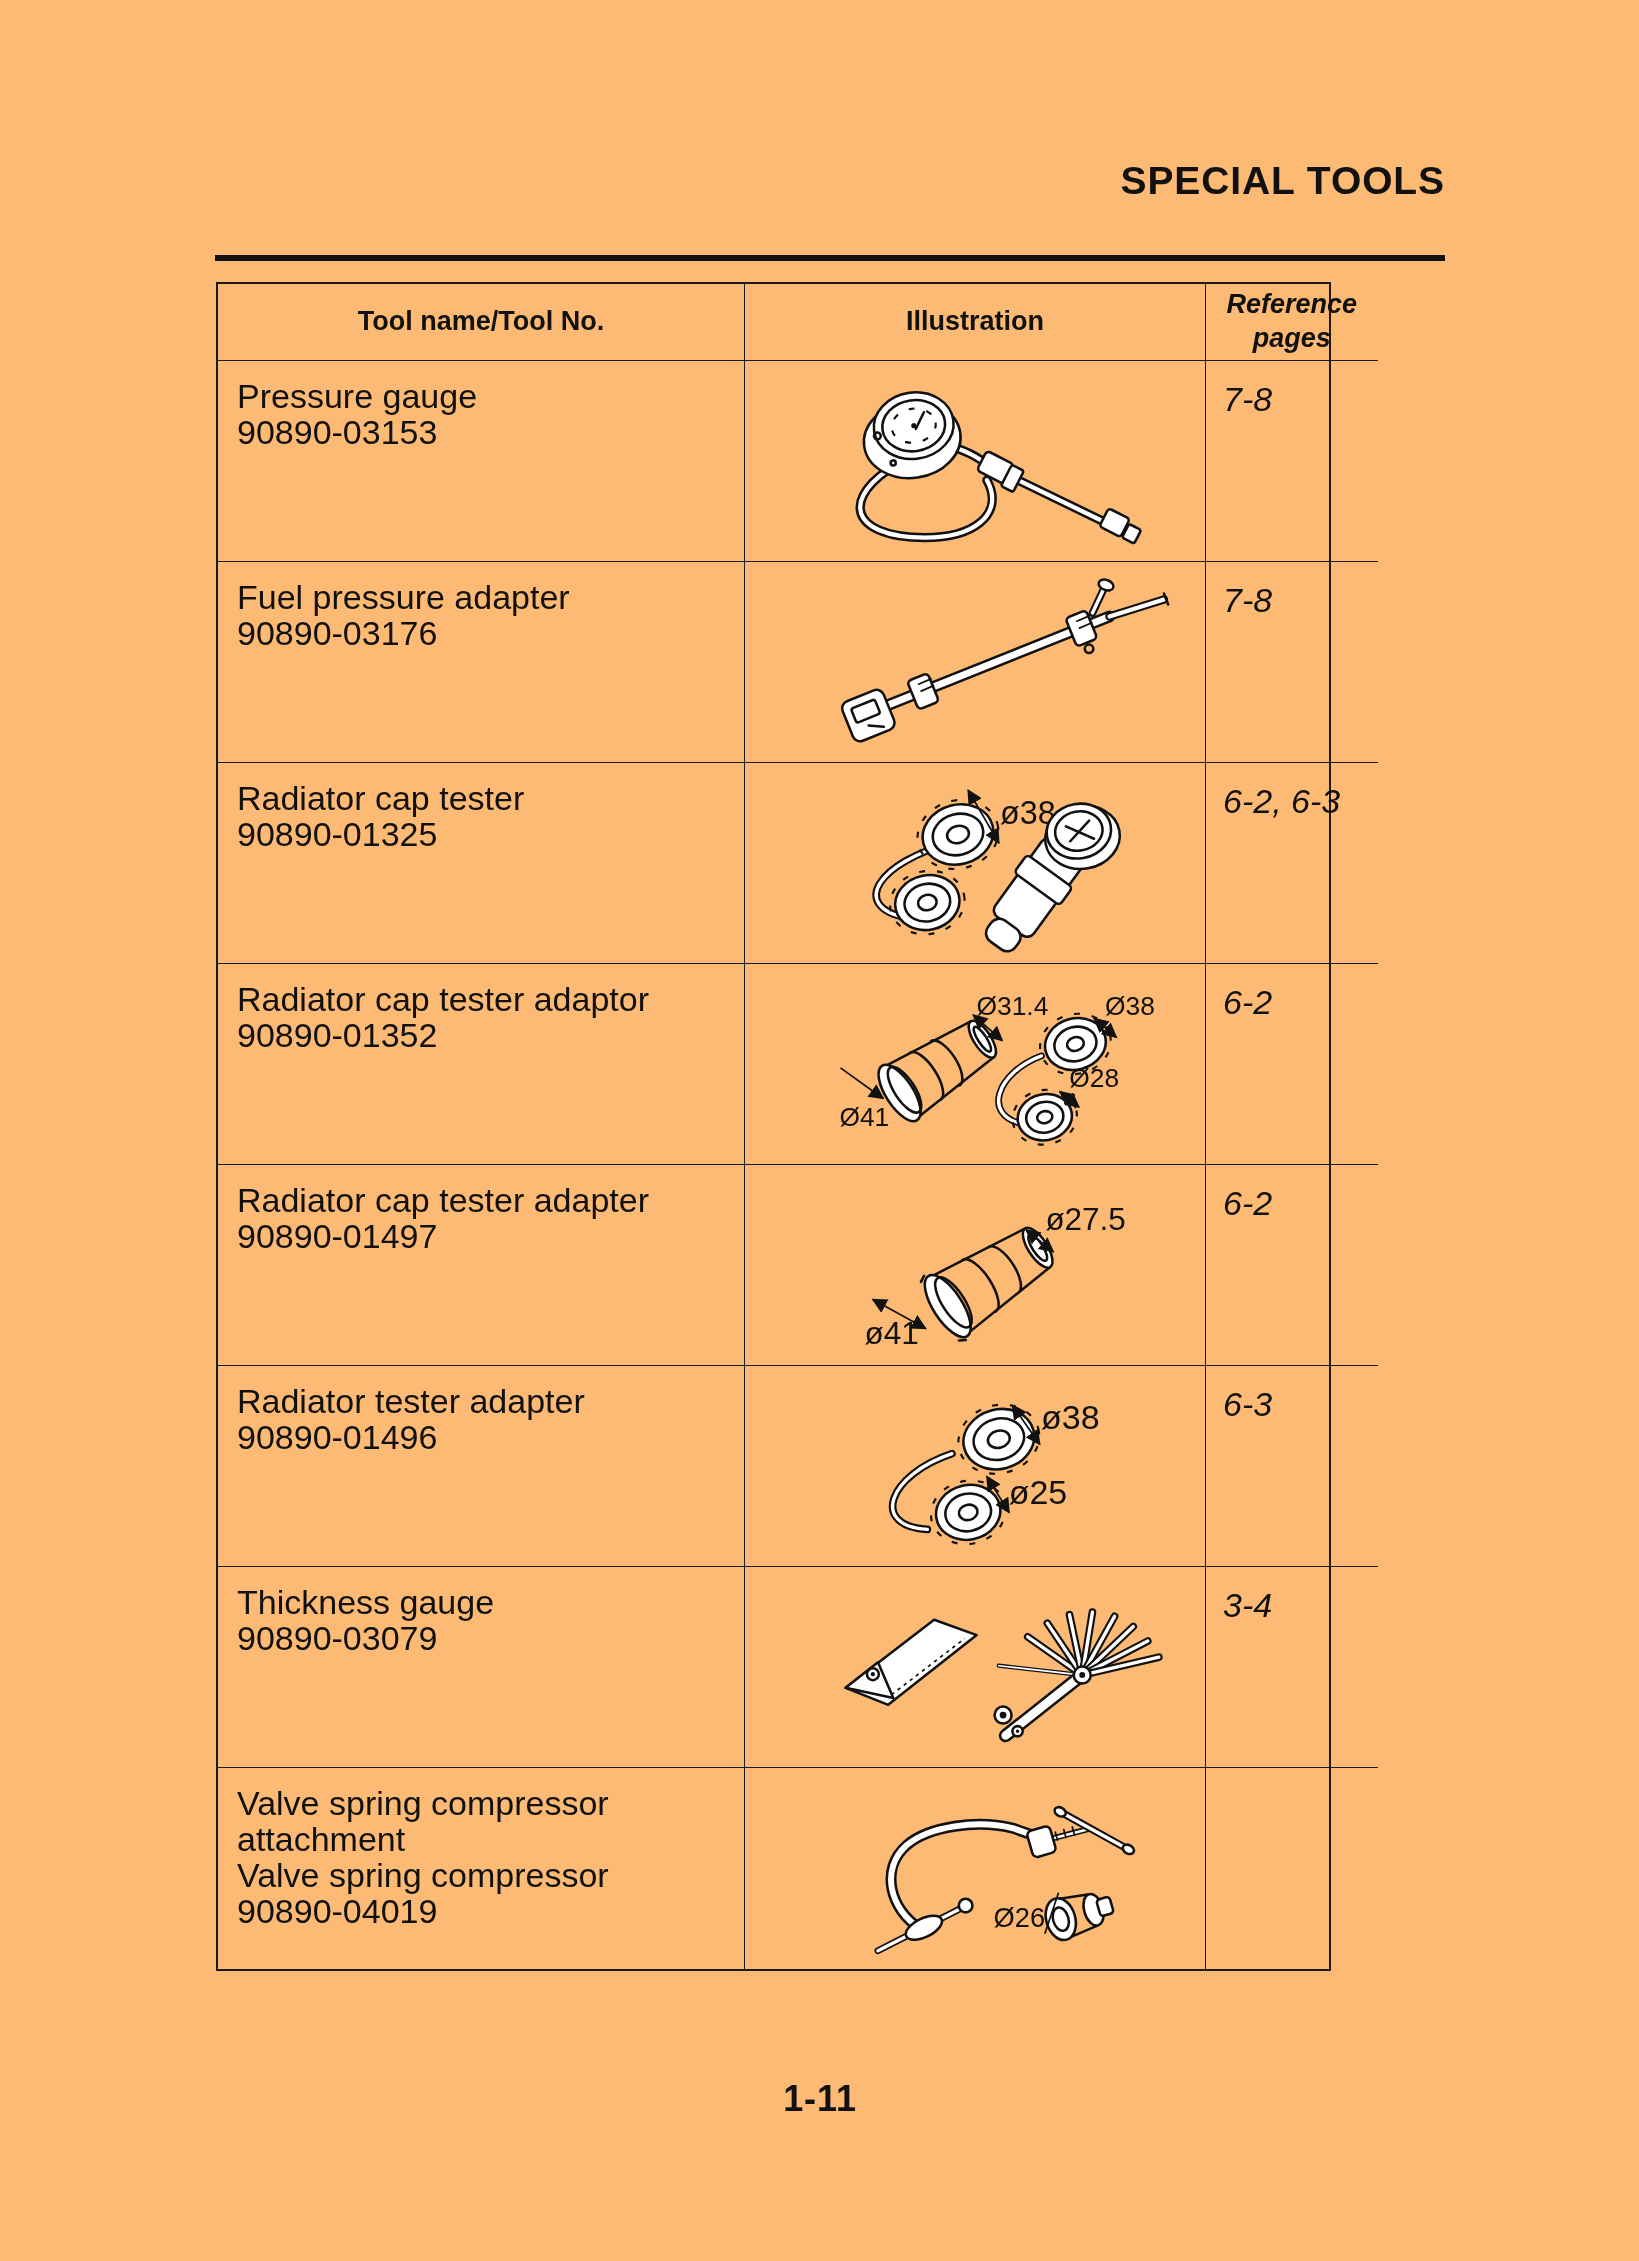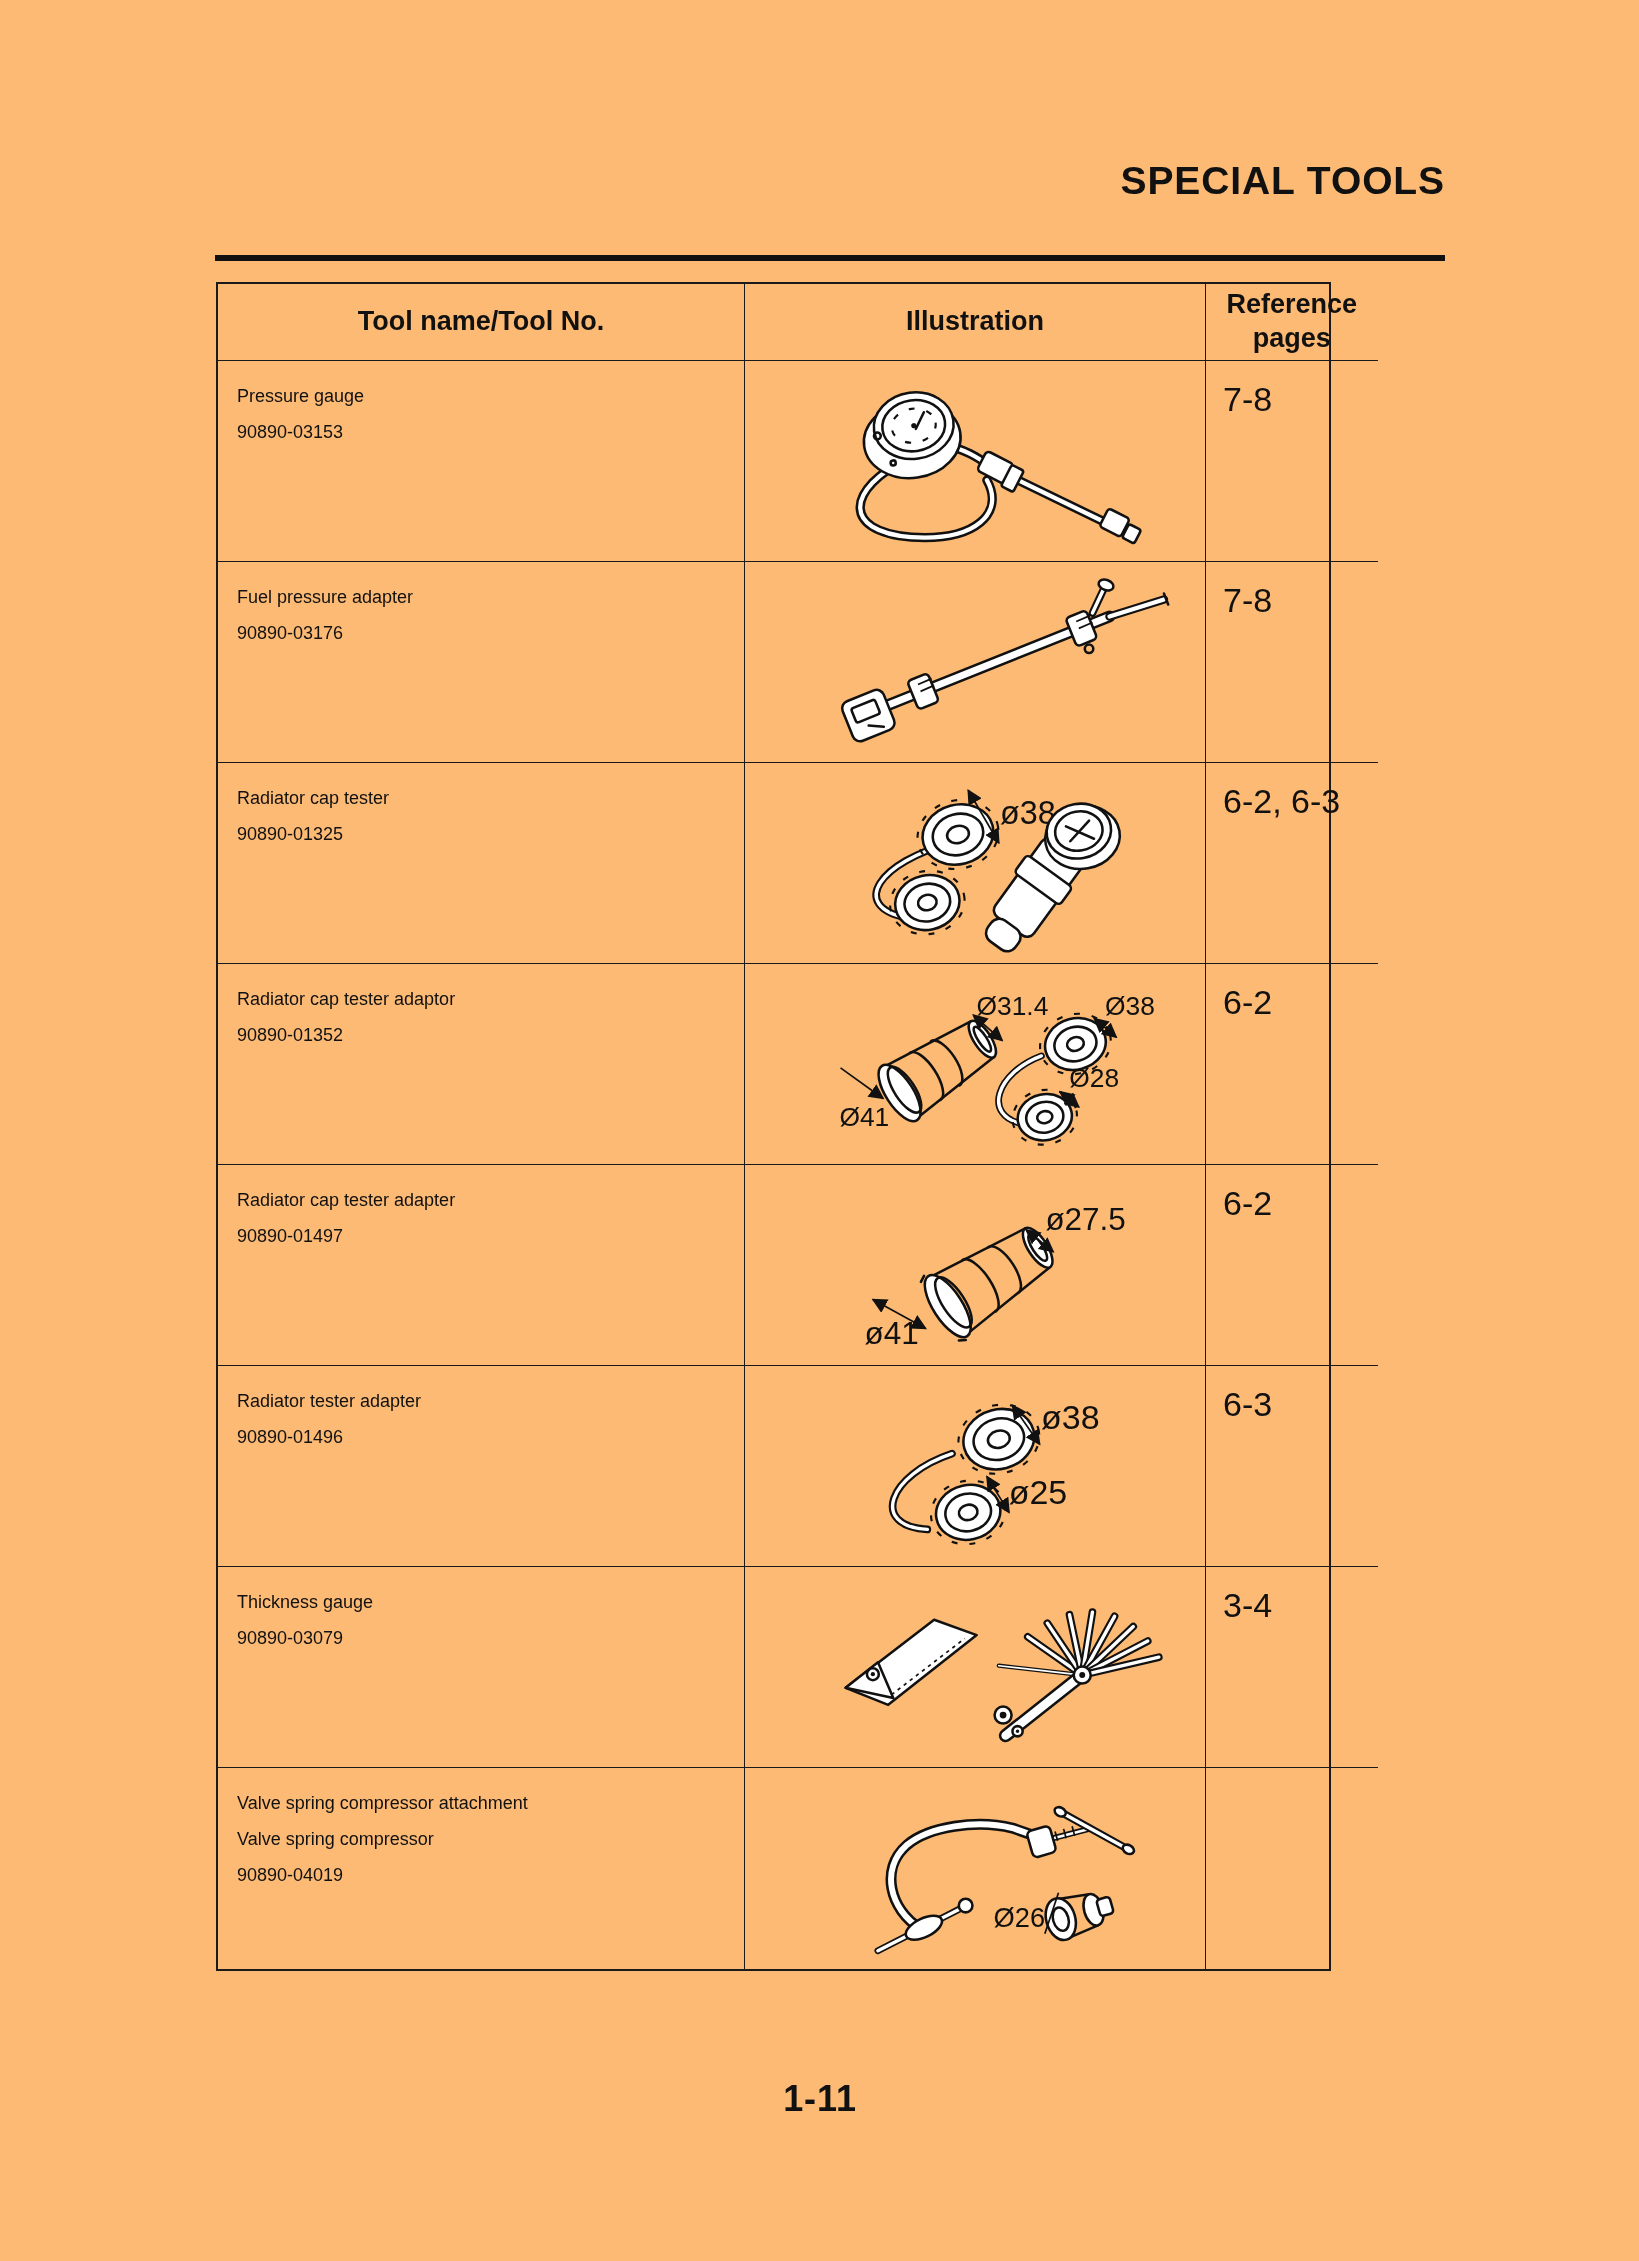--- a/index.html
+++ b/index.html
@@ -6,26 +6,26 @@
   .page{position:relative;width:1640px;height:2261px;background:#fdba74;margin:0 auto;
         font-family:"Liberation Sans",sans-serif;color:#111;overflow:hidden;}
   .title{position:absolute;top:159px;right:195px;font-size:39px;font-weight:700;
          letter-spacing:0.9px;white-space:nowrap;}
   .rule{position:absolute;left:215px;top:255px;width:1230px;height:6px;background:#111;}
   .tools-table{position:absolute;left:216px;top:282px;width:1115px;box-sizing:border-box;
         border:2.6px solid #1a1a1a;display:grid;
         grid-template-columns:527px 461px 1fr;
         grid-template-rows:77px repeat(8,201px);}
   .cell{box-sizing:border-box;border-right:1.7px solid #1a1a1a;border-bottom:1.7px solid #1a1a1a;}
-  .cell.lastcol{border-right:none;}
+  .cell.lastcol{border-right:none;font-style:italic;}
   .cell.lastrow{border-bottom:none;}
   .hcell{display:flex;align-items:center;justify-content:center;text-align:center;
          font-weight:700;font-size:27px;line-height:1.25;}
   .hcell.refh{padding:0 20.5px;}
-  .name{padding:17px 10.2px 0 19px;font-size:18px;line-height:36px;}
+  .name{padding:17px 10.2px 0 19px;font-size:34px;line-height:36px;}
   .ref{padding:19px 6.8px 0 17px;font-size:34px;}
   .ill{position:relative;}
   .ill svg{position:absolute;left:0;top:0;width:100%;height:100%;display:block;}
   .pageno{position:absolute;left:0;top:2055px;width:100%;text-align:center;
           font-size:36px;font-weight:700;letter-spacing:0.9px;margin-top:23px;}
   
   .ln{stroke:#111;stroke-width:3;fill:none;stroke-linecap:round;stroke-linejoin:round;}
   .wf{stroke:#111;stroke-width:3;fill:#fff;stroke-linejoin:round;}
   .tb{stroke:#111;fill:none;stroke-linecap:round;}
   .ti{stroke:#fff;fill:none;stroke-linecap:round;}

